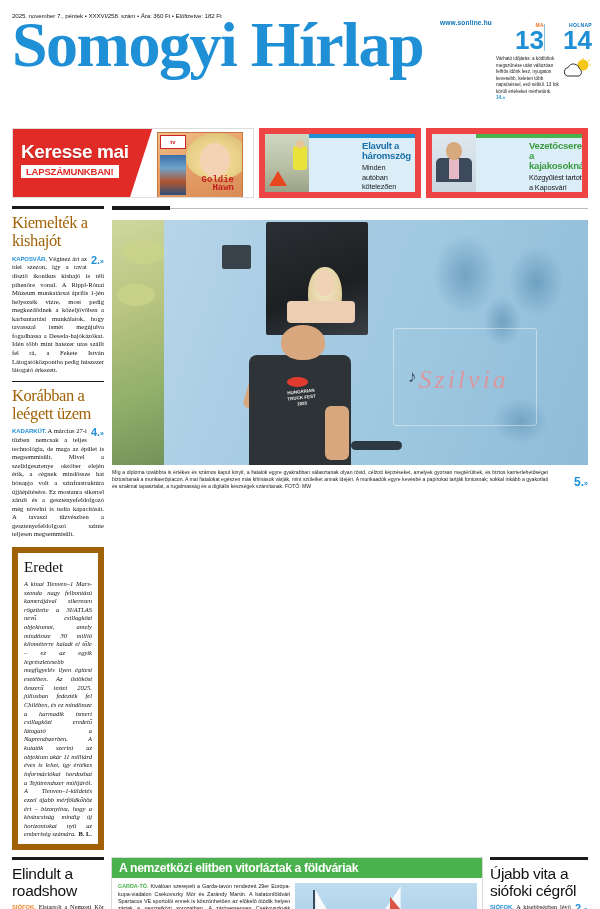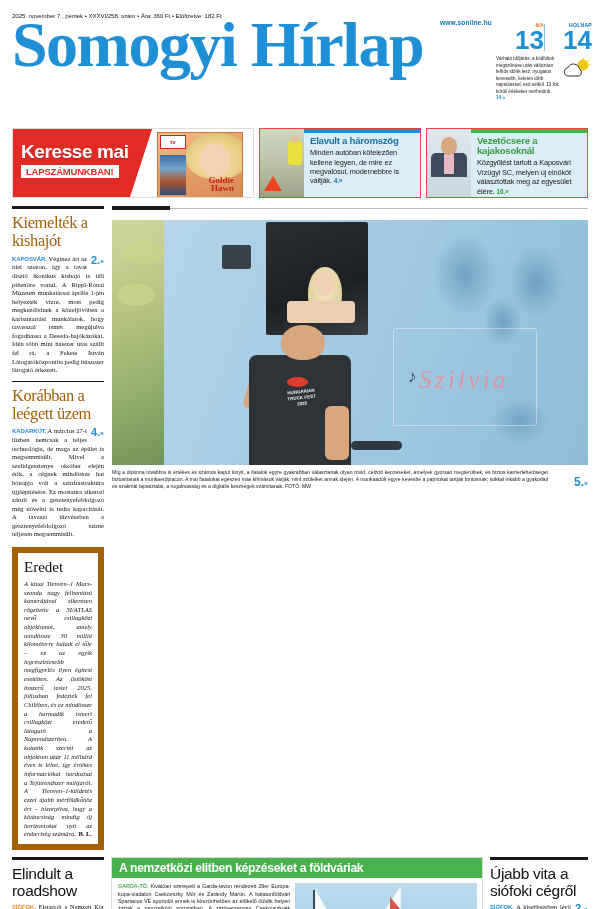--- a/index.html
+++ b/index.html
@@ -61,26 +61,26 @@
     background:linear-gradient(160deg,#f0c089 0%, #e8a36c 40%, #d98b55 100%);
     border:1px solid #c8763f; overflow:hidden; }
   .tv-mag-head { position:absolute; left:2px; top:2px; width:26px; height:14px;
     background:#fff; border:1px solid #cc2222; }
   .tv-mag-head span { display:block; font-size:6px; font-weight:bold; color:#cc2222; text-align:center; line-height:13px;}
   .tv-hair { position:absolute; right:-6px; top:0; width:62px; height:46px;
     background:radial-gradient(ellipse at 45% 60%, #f7e3a8 0%, #e8cf86 55%, #cdae63 100%); border-radius:50% 50% 45% 45%; }
   .tv-face { position:absolute; right:12px; top:10px; width:30px; height:34px;
     background:#f3d3b4; border-radius:50% 50% 48% 48%; }
   .tv-name { position:absolute; right:8px; bottom:4px; color:#c21f1f;
-    font-family:Liberation Serif, serif; font-size:9px; font-weight:bold; line-height:0.95; text-align:right; }
+    font-family:Liberation Mono, monospace; font-size:9px; font-weight:bold; line-height:0.95; text-align:right; }
   .tv-strip { position:absolute; left:2px; bottom:2px; width:26px; height:40px;
     background:linear-gradient(180deg,#3b6fa8,#6fa3c9,#b0552f,#2c4f7c); }
 
-  .promo-card { flex:1; position:relative; border:1px solid #ef4444; overflow:hidden;
-    background:#dbeef8; display:flex; }
+  .promo-card { flex:1; position:relative; border:6px solid #ef4444; overflow:hidden;
+    background:#dbeef8; display:flex;gap:47px; }
   .promo-bar { position:absolute; left:0; right:0; top:0; height:4px; }
   .promo-bar.blue { background:#1f8fd6; }
   .promo-bar.green { background:#49b24c; }
   .promo-img { flex:0 0 44px; background:#cfd9c6; position:relative; overflow:hidden; }
   .promo-img.road { background:linear-gradient(180deg,#cfd7c2 0%,#b7bda2 60%,#9aa188 100%); }
   .promo-img.man  { background:linear-gradient(180deg,#dfe7ee 0%,#c9d6e0 100%); }
   .tri-warn { position:absolute; left:4px; bottom:6px; width:0;height:0;
     border-left:9px solid transparent; border-right:9px solid transparent; border-bottom:15px solid #e8461f; }
   .person-vest { position:absolute; right:2px; top:12px; width:14px; height:24px;
     background:#e8e23a; border-radius:3px; }
@@ -386,21 +386,21 @@
       <div class="b-head">Elindult a roadshow</div>
       <div class="b-p">
         <span class="loc">SIÓFOK.</span>
         <span>Elstartolt a Nemzeti Kör Roadshow, vagyis a Hír TV, a Magyar Nemzet és a PestiSrácok újságíróinak országjárása. Az első rendezvényt szerdán este Siófokon tartották, ahol az előadók az aktuális politikai kérdéseket boncolgatták.</span>
       </div>
 
     </div>
 
     <div class="bc-b">
       <div class="green-card">
-        <div class="green-bar">A nemzetközi elitben képzéseket a földváriak</div>
+        <div class="green-bar">A nemzetközi elitben vitorláztak a földváriak</div>
         <div class="green-body">
           <div class="gb-text">
             <span class="loc">GARDA-TÓ.</span>
             <span>Kiválóan szerepelt a Garda-tavon rendezett 29er Európa-kupa-viadalon Csekovszky Mór és Zarándy Martin. A balatonföldvári Spartacus VE sportolói ennek is köszönhetően az előkelő ötödik helyen zártak a nemzetközi sorozatban. A záróversenyen Csekovszkyék remekeltek, abszolútban hatodikak lettek. Ádám Dóra és Varga Mira a másik Európa-kupájukon vettek részt, minden pontért megdolgoztak, a kvalifikáció után a bronz csoportba kerültek, hosszú óvások és kemény küzdés után elégedetten zárhattak.</span>
             <span class="pg"><span>16.</span><small>»</small></span>
           </div>
           <div class="gb-img">
             <div class="sail1"></div>
             <div class="sail1b"></div>
             <div class="sail2"></div>

